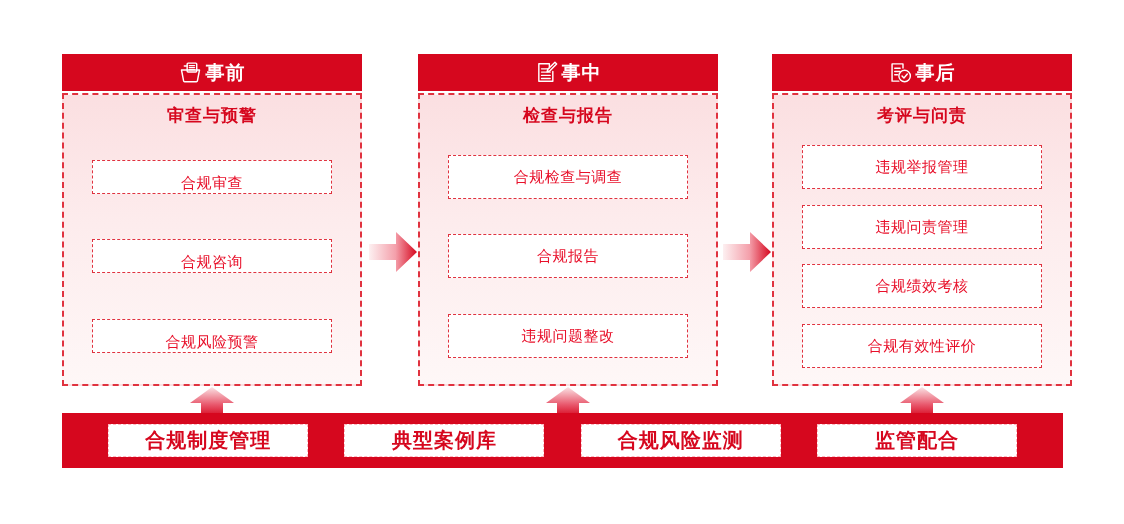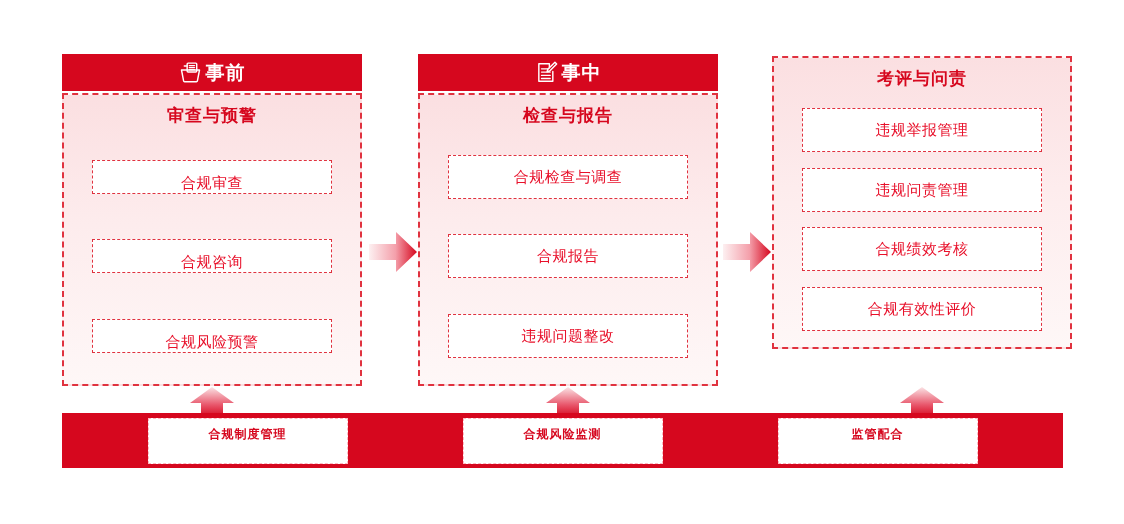--- a/index.html
+++ b/index.html
@@ -123,24 +123,24 @@
     background: #d6071e;
     display: flex;
     align-items: center;
     justify-content: space-around;
     padding: 0 28px;
   }
   .foundation-item {
     background: #ffffff;
     border: 1px dashed #ffb8c0;
     color: #d6071e;
-    font-size: 12px;
+    font-size: 20px;
     font-weight: bold;
     letter-spacing: 1px;
-    height: 46px;
+    height: 33px;
     line-height: 31px;
     text-align: center;
     width: 200px;
     flex: 0 0 auto;
   }
 </style>
 </head>
 <body>
 
 <div id="canvas">
@@ -213,20 +213,33 @@
           <stop offset="0%" stop-color="#fdf0f1"></stop>
           <stop offset="55%" stop-color="#f4a0ab"></stop>
           <stop offset="100%" stop-color="#d6071e"></stop>
         </linearGradient>
       </defs>
       <path d="M1 15 H28 V3 L49 23 L28 43 V31 H1 Z" fill="url(#hgrad2)"></path>
     </svg>
   </div>
 
   <div class="stage stage-3">
+    <div class="stage-header">
+      <span class="hdr-icon">
+        <svg viewBox="0 0 24 24" width="23" height="23" fill="none" stroke="#ffffff" stroke-width="1.5" stroke-linecap="round" stroke-linejoin="round">
+          <path d="M3.2 3 H14.6 V7.4 M3.2 3 V21 H10.2"></path>
+          <line x1="6.0" y1="7.6" x2="11.6" y2="7.6"></line>
+          <line x1="6.0" y1="11.0" x2="11.6" y2="11.0"></line>
+          <line x1="6.0" y1="14.4" x2="8.8" y2="14.4"></line>
+          <circle cx="16.3" cy="15.6" r="6.0"></circle>
+          <path d="M13.6 15.6 L15.6 17.7 L19.1 13.6"></path>
+        </svg>
+      </span>
+      <span class="hdr-title">事后</span>
+    </div>
     <div class="stage-body">
       <div class="stage-subtitle">考评与问责</div>
       <div class="item-list count-4">
         <div class="item-box">违规举报管理</div>
         <div class="item-box">违规问责管理</div>
         <div class="item-box">合规绩效考核</div>
         <div class="item-box">合规有效性评价</div>
       </div>
     </div>
   </div>
@@ -265,17 +278,18 @@
           <stop offset="60%" stop-color="#e8556a"></stop>
           <stop offset="100%" stop-color="#d6071e"></stop>
         </linearGradient>
       </defs>
       <path d="M23 1 L45 17 H34 V31 H12 V17 H1 Z" fill="url(#vgrad3)"></path>
     </svg>
   </div>
 
   <div class="foundation">
     <div class="foundation-item">合规制度管理</div>
+    <div class="foundation-item">典型案例库</div>
     <div class="foundation-item">合规风险监测</div>
     <div class="foundation-item">监管配合</div>
   </div>
 
 </div>
 
 </body></html>

